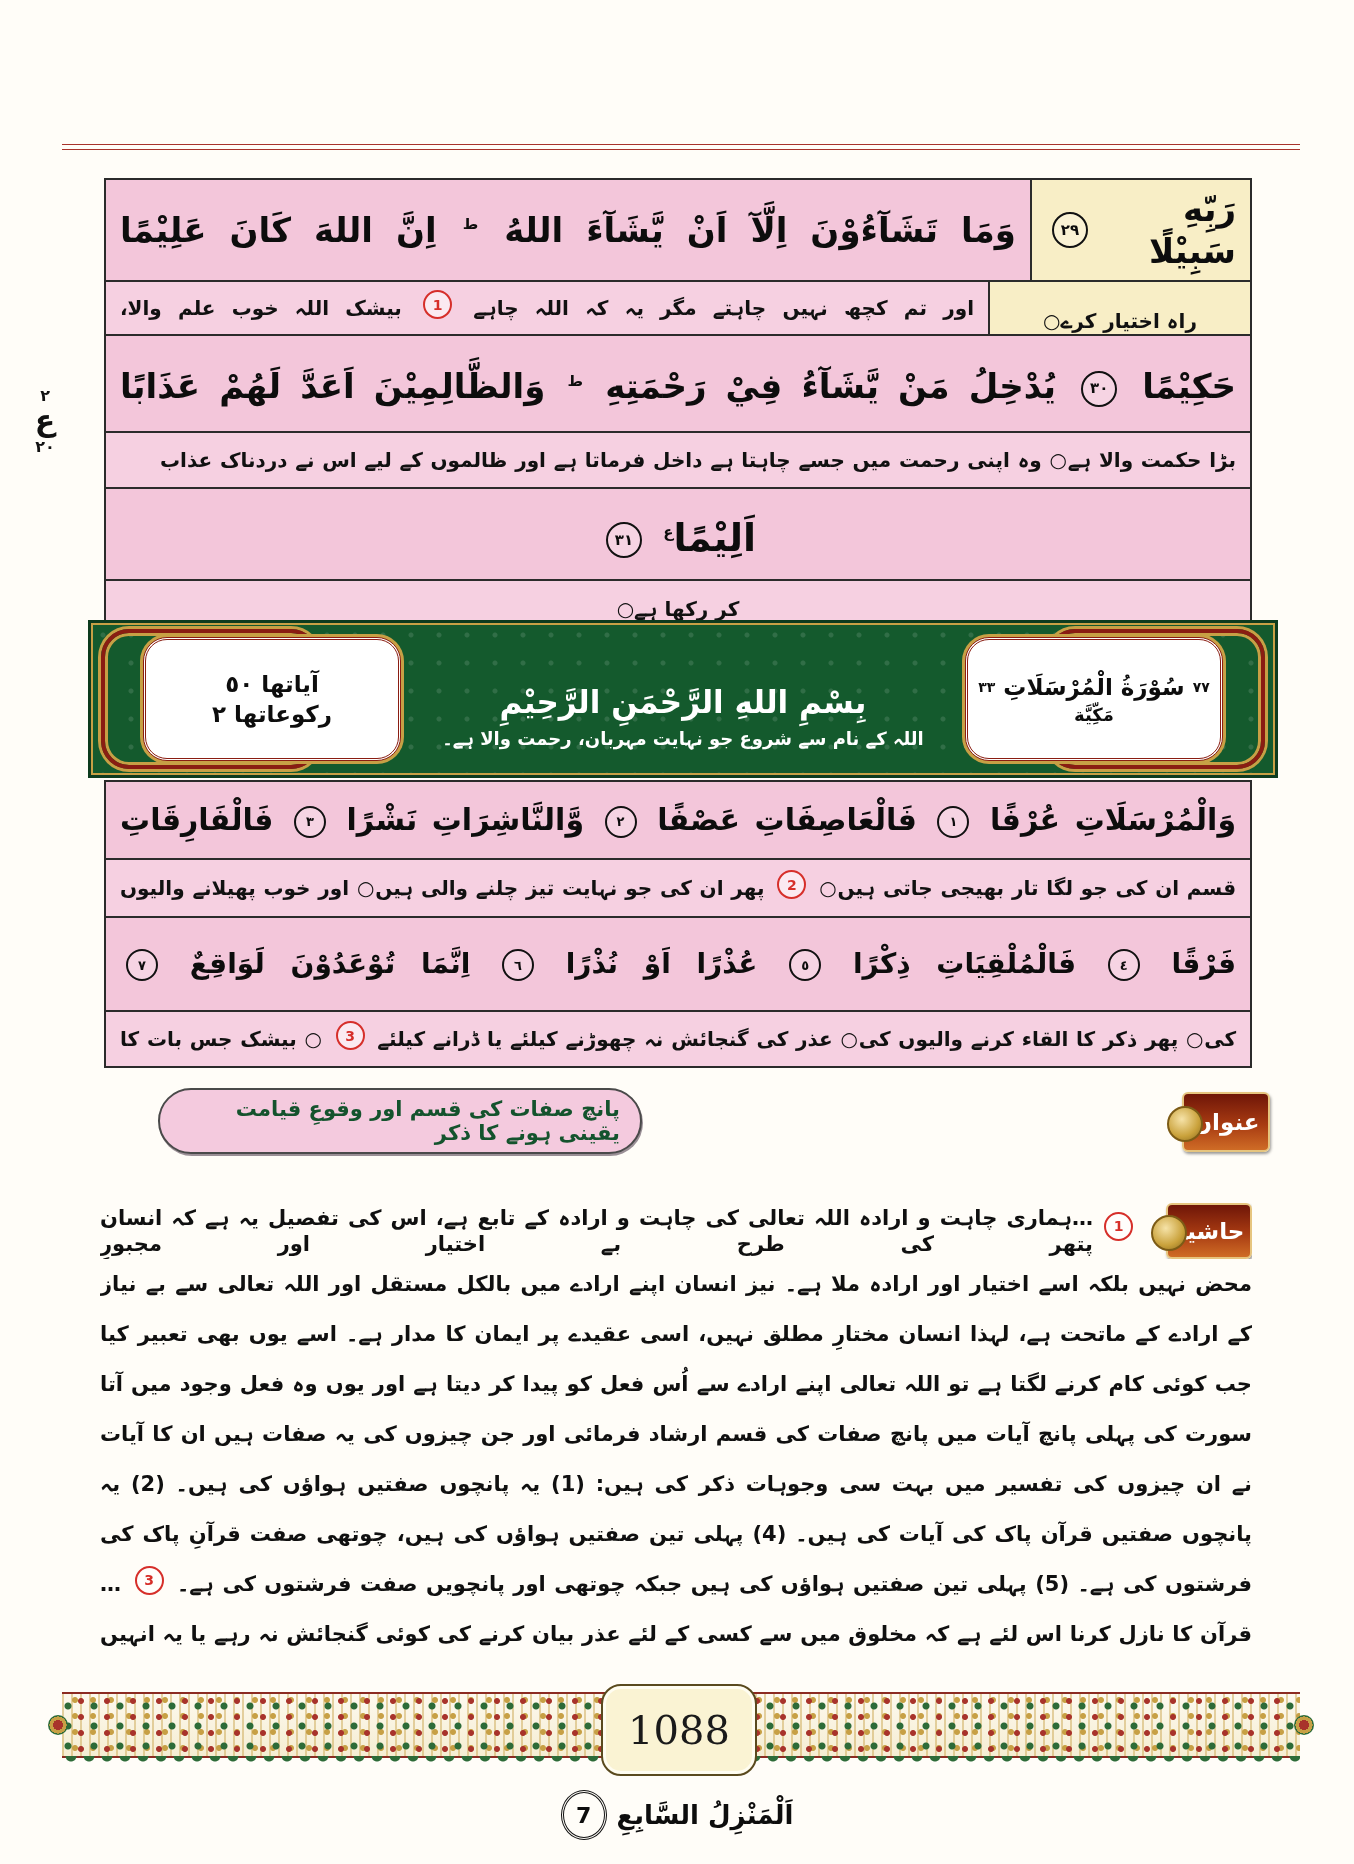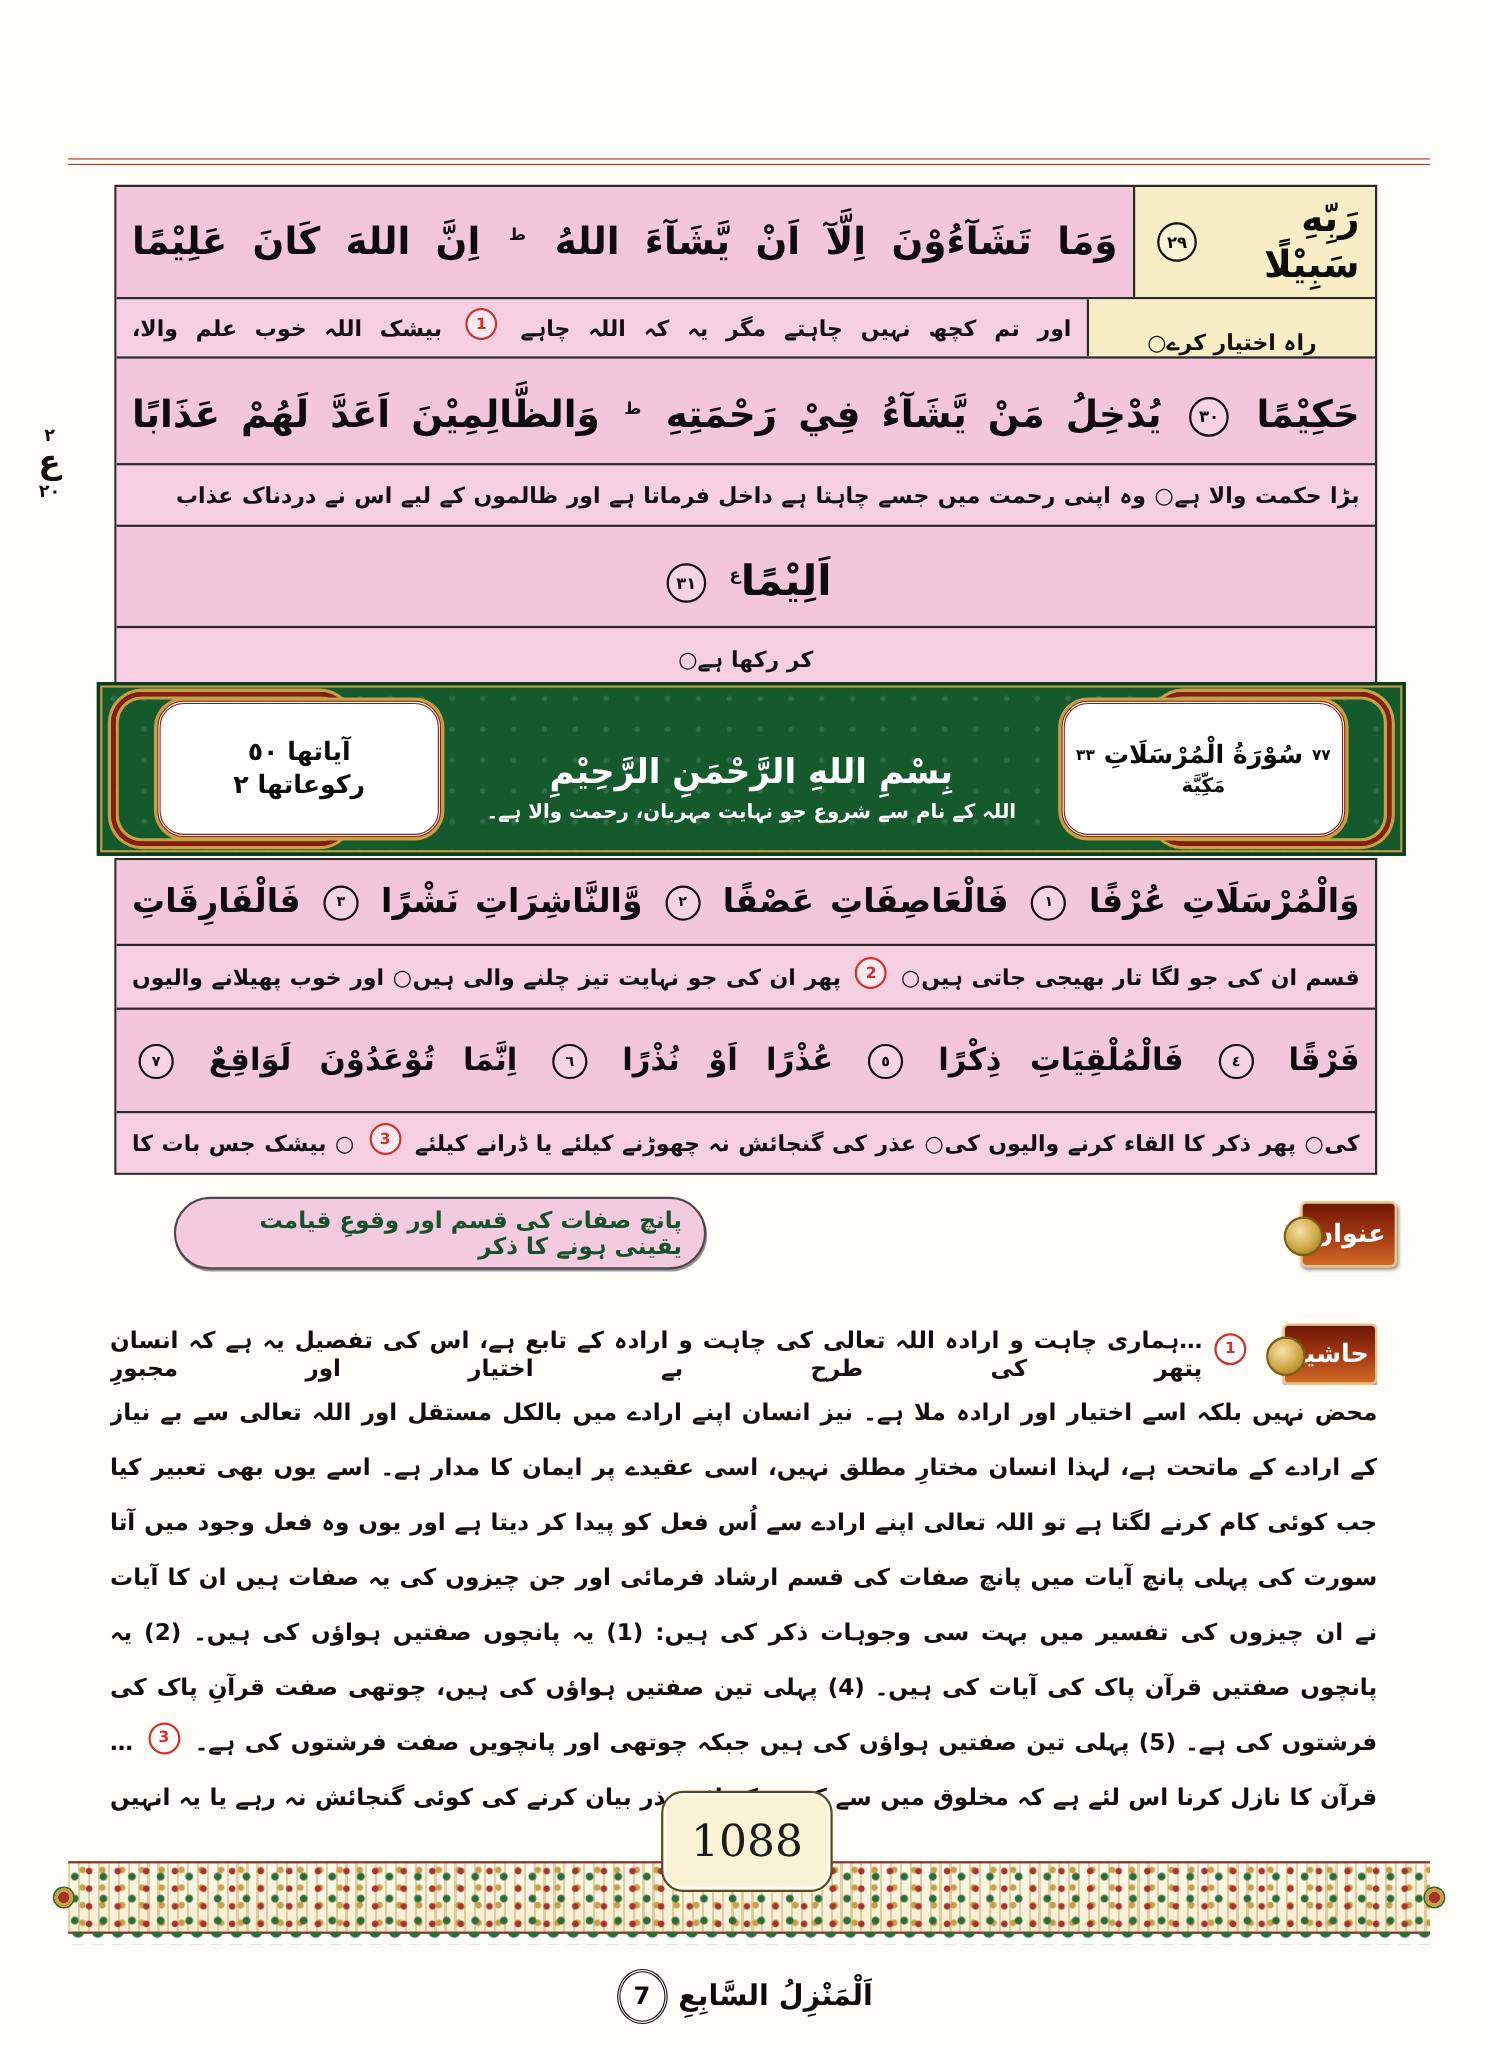--- a/index.html
+++ b/index.html
@@ -91,21 +91,21 @@
   .pill.p1{right:215px;width:330px;}
   .pill.p2{right:630px;width:440px;}
   
   .footnote{position:absolute;left:100px;width:1152px;top:1203px;color:#101010;}
   .fline{height:50px;line-height:50px;font-size:21px;font-weight:600;overflow:hidden;}
   .fline.jspread{text-align:justify;text-align-last:justify;}
   .fline.first{display:flex;align-items:center;gap:6px;}
   .fline.first .ftext{flex:1;text-align:justify;text-align-last:justify;line-height:1.25;}
   .hashiya-label{flex:0 0 auto;width:82px;margin-left:22px;position:relative;}
   
-  .page-cart{position:absolute;left:601px;top:1628px;width:152px;height:88px;background:#faf3d3;
+  .page-cart{position:absolute;left:601px;top:1684px;width:152px;height:88px;background:#faf3d3;
         border:2px solid #5a4a1f;border-radius:20px;box-shadow:0 0 0 3px #fffdf1 inset;display:flex;
         align-items:center;justify-content:center;font-family:"DejaVu Serif",serif;font-size:40px;
         color:#1a1a1a;z-index:3;}
   .manzil{position:absolute;left:0;right:0;top:1790px;display:flex;align-items:center;justify-content:center;
         gap:10px;font-size:26px;font-weight:700;color:#0d0d0d;}
   .manzil-num{display:inline-flex;width:40px;height:44px;border:3px double #111;border-radius:50%;
         align-items:center;justify-content:center;font-size:22px;font-weight:700;}
   .rosette{position:absolute;top:50%;margin-top:-10px;width:20px;height:20px;border-radius:50%;
         background:radial-gradient(circle,#a8332b 0 35%,#c7a045 36% 60%,#2d6b38 61% 100%);}
   .rosette.l{left:-14px;} .rosette.r{right:-14px;}
@@ -117,21 +117,21 @@
 
 
   <div class="redrule" style="top:144px;"></div>
 
   <div class="margin-marks">
     <span class="small">٢</span>
     <span class="ayn">ع</span>
     <span class="small">٢٠</span>
   </div>
 
-  <div class="vblock" style="top:168px;">
+  <div class="vblock" style="top:178px;">
 
     <div class="vrow ar" style="height:100px;">
       <div class="seg cream" style="width:190px;">
         <span class="atxt a-lg">رَبِّهِ سَبِيْلًا</span>
         <span class="vnum">٢٩</span>
       </div>
       <div class="seg fill jspread a-lg atxt">
         <span>وَمَا تَشَآءُوْنَ اِلَّآ اَنْ يَّشَآءَ اللهُ</span>
         <span class="waqf">ط</span>
         <span>اِنَّ اللهَ كَانَ عَلِيْمًا</span>

